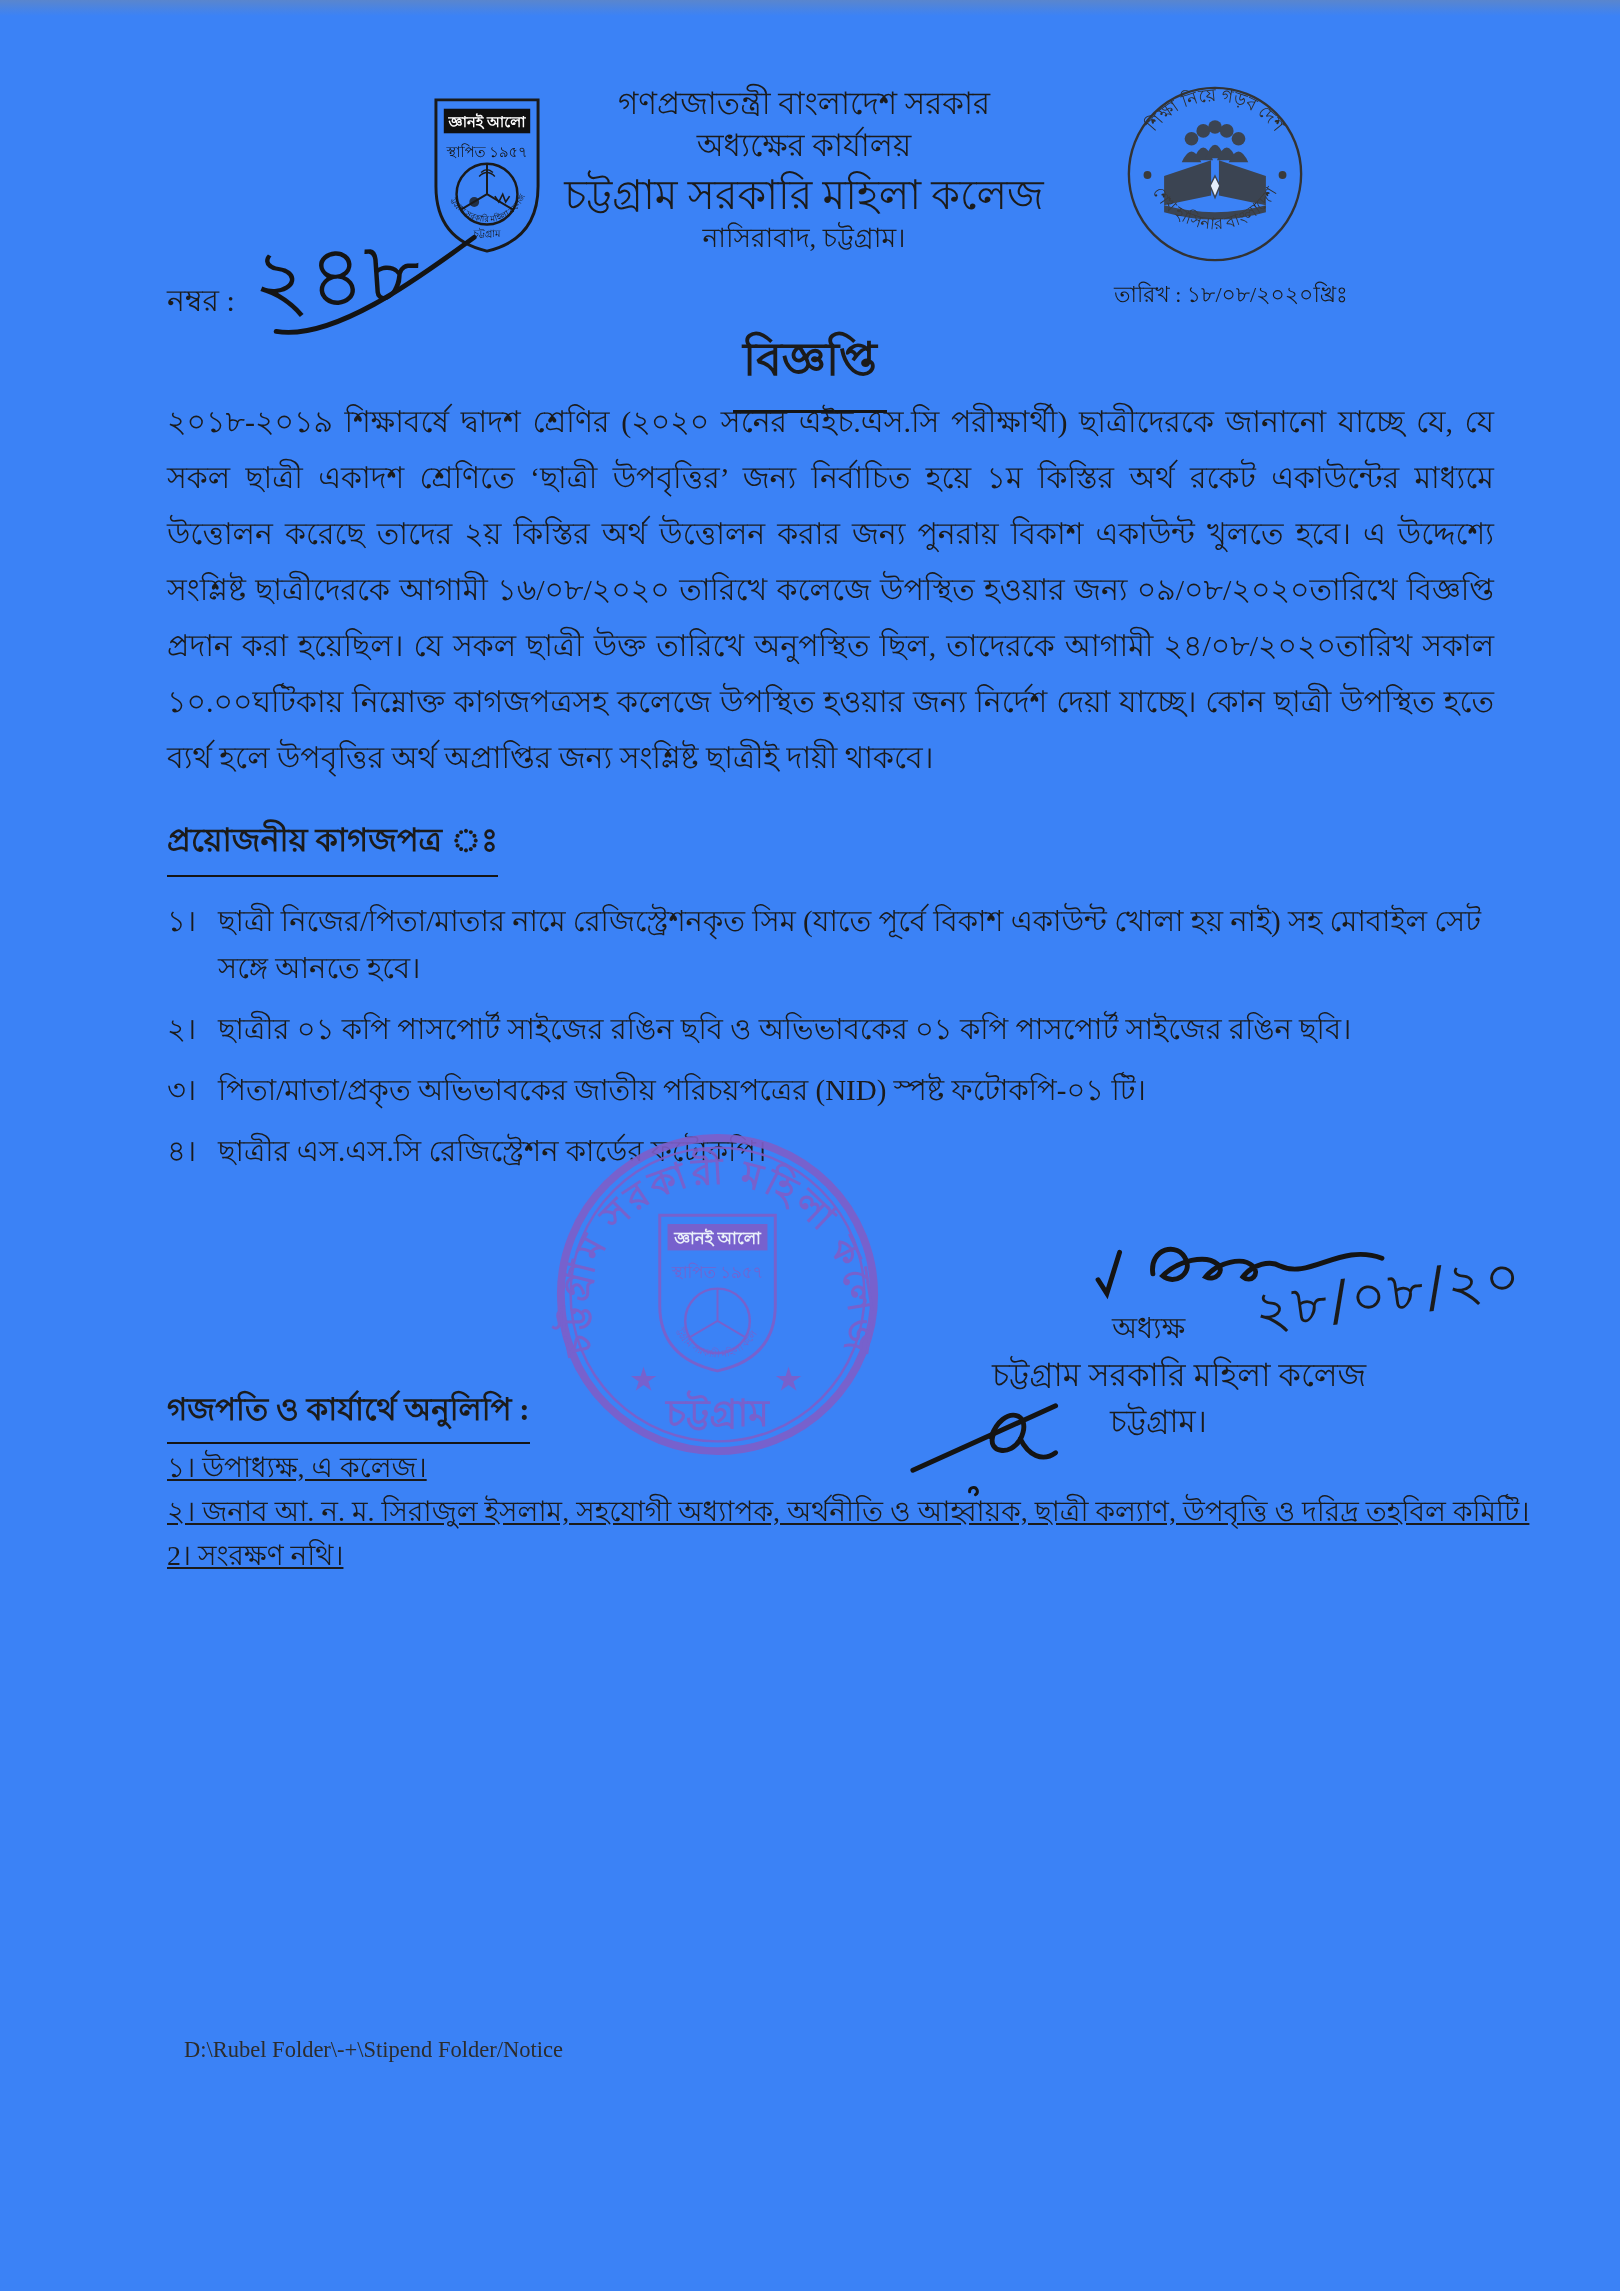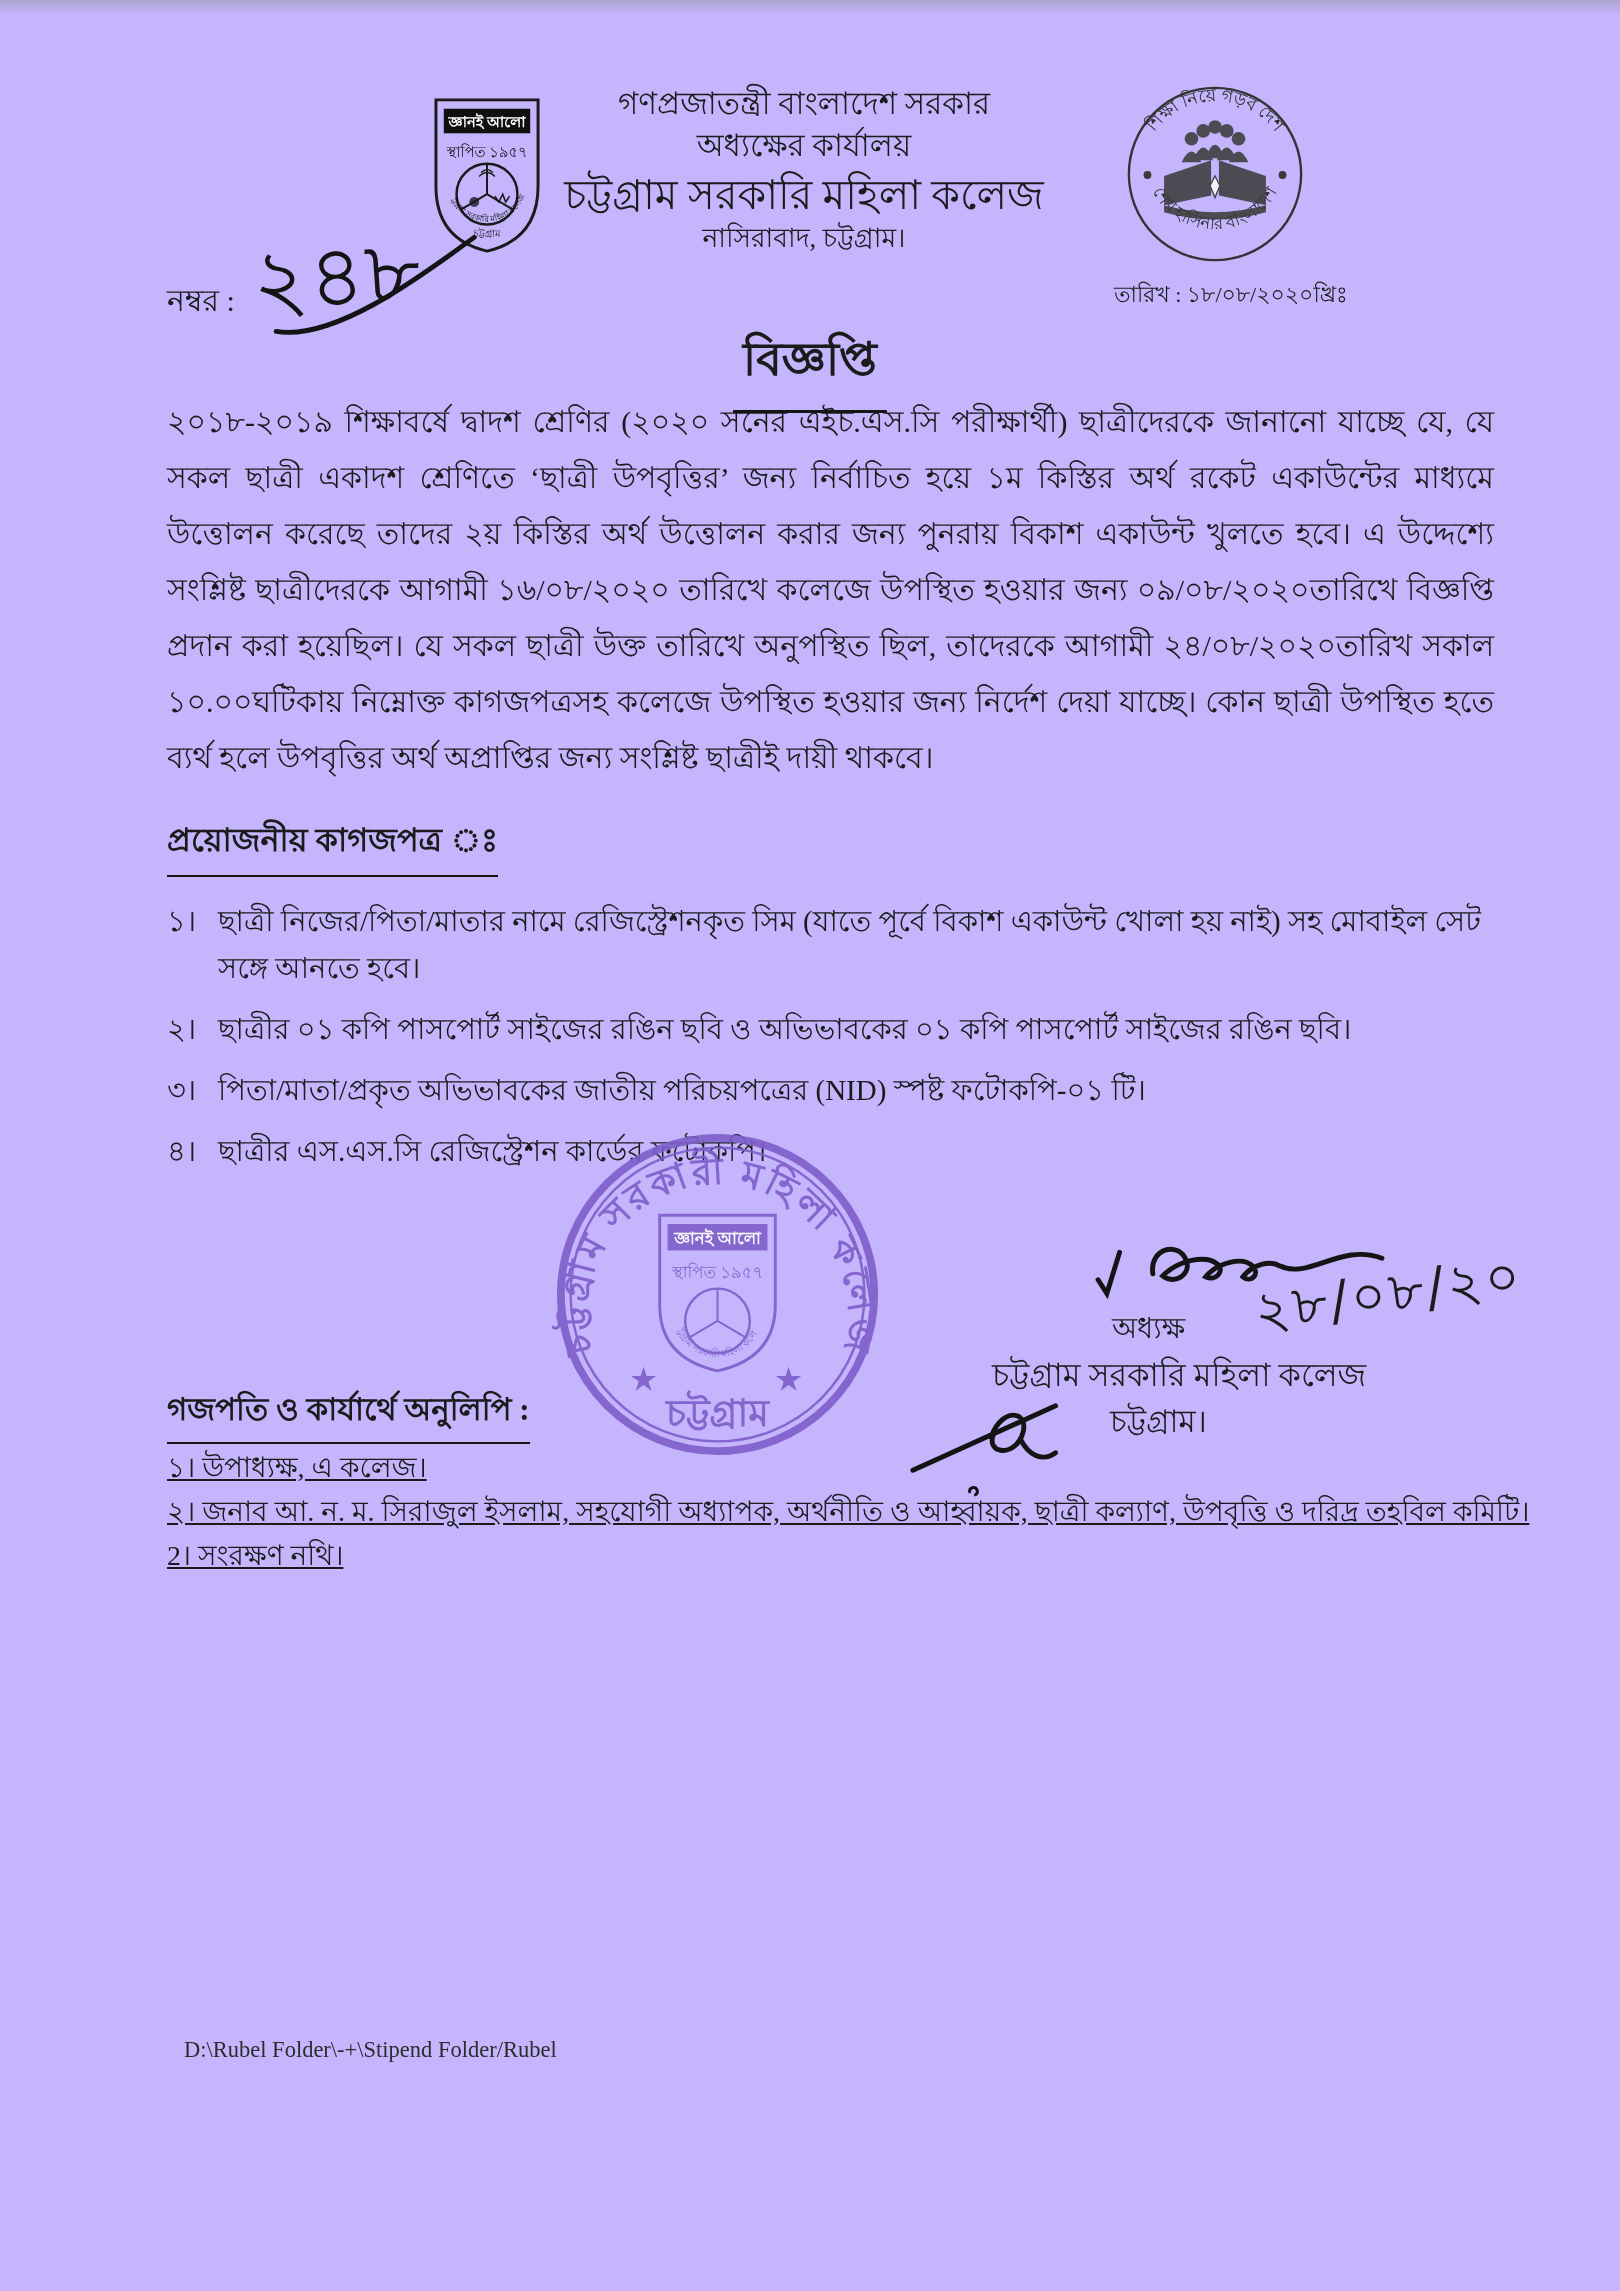--- a/index.html
+++ b/index.html
@@ -1,20 +1,20 @@
 <!DOCTYPE html>
 <html lang="bn"><head>
 <meta charset="utf-8">
 <style>
   html,body{margin:0;padding:0;background:#e8e8e8;}
   .page{
     position:relative;
     width:1620px;height:2292px;
     margin:0 auto;
-    background:#c4b5fd;
+    background:#3b82f6;
     font-family:"Liberation Serif","DejaVu Serif",serif;
     color:#1b1b1b;
     overflow:hidden;
   }
   .abs{position:absolute;}
   .scan-top{
     left:0;top:0;right:0;height:15.7px;
     background:linear-gradient(180deg,rgba(140,140,140,.38),rgba(255,255,255,0));
   }
   
@@ -211,16 +211,16 @@
 
   <div class="abs copies">
     <span class="copies-head">গজপতি ও কার্যার্থে অনুলিপি :</span>
     <ul>
       <li>১। উপাধ্যক্ষ, এ কলেজ।</li>
       <li>২। জনাব আ. ন. ম. সিরাজুল ইসলাম, সহযোগী অধ্যাপক, অর্থনীতি ও আহ্বায়ক, ছাত্রী কল্যাণ, উপবৃত্তি ও দরিদ্র তহবিল কমিটি।</li>
       <li>2। সংরক্ষণ নথি।</li>
     </ul>
   </div>
 
-  <span class="abs footer-path">D:\Rubel Folder\-+\Stipend Folder/Rubel</span>
+  <span class="abs footer-path">D:\Rubel Folder\-+\Stipend Folder/Notice</span>
 
 </div>
 
 
 </body></html>

